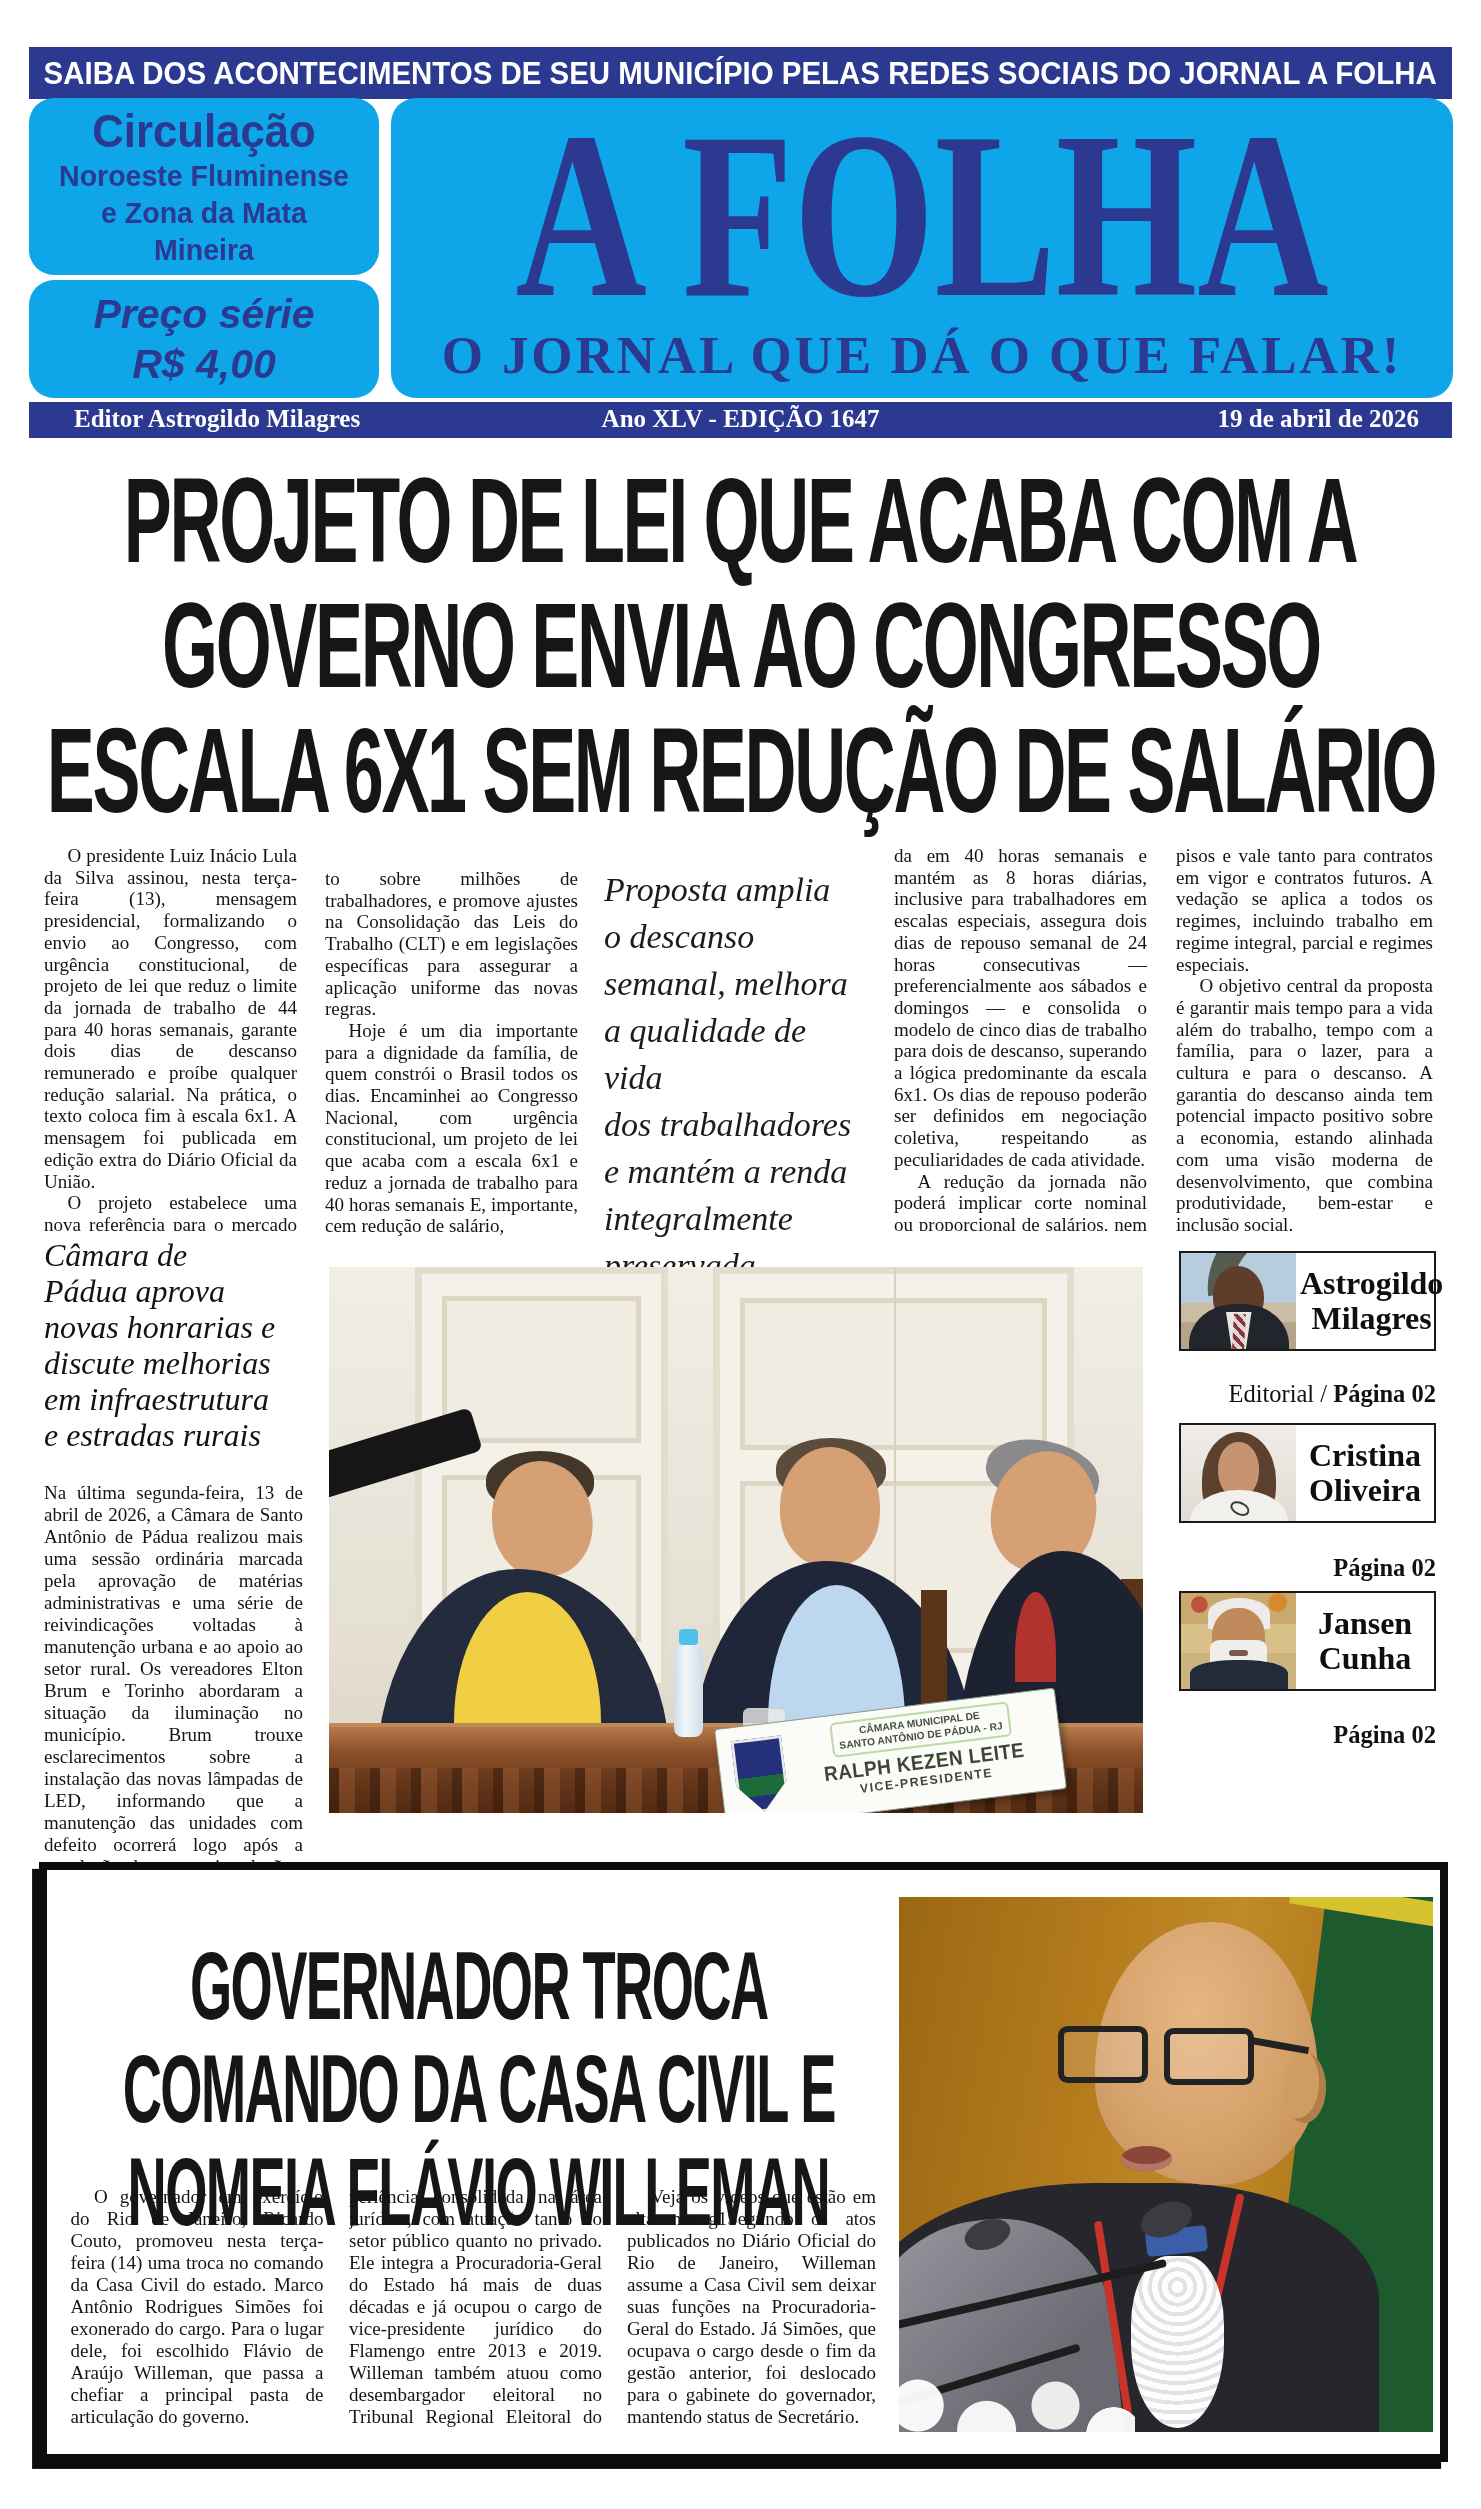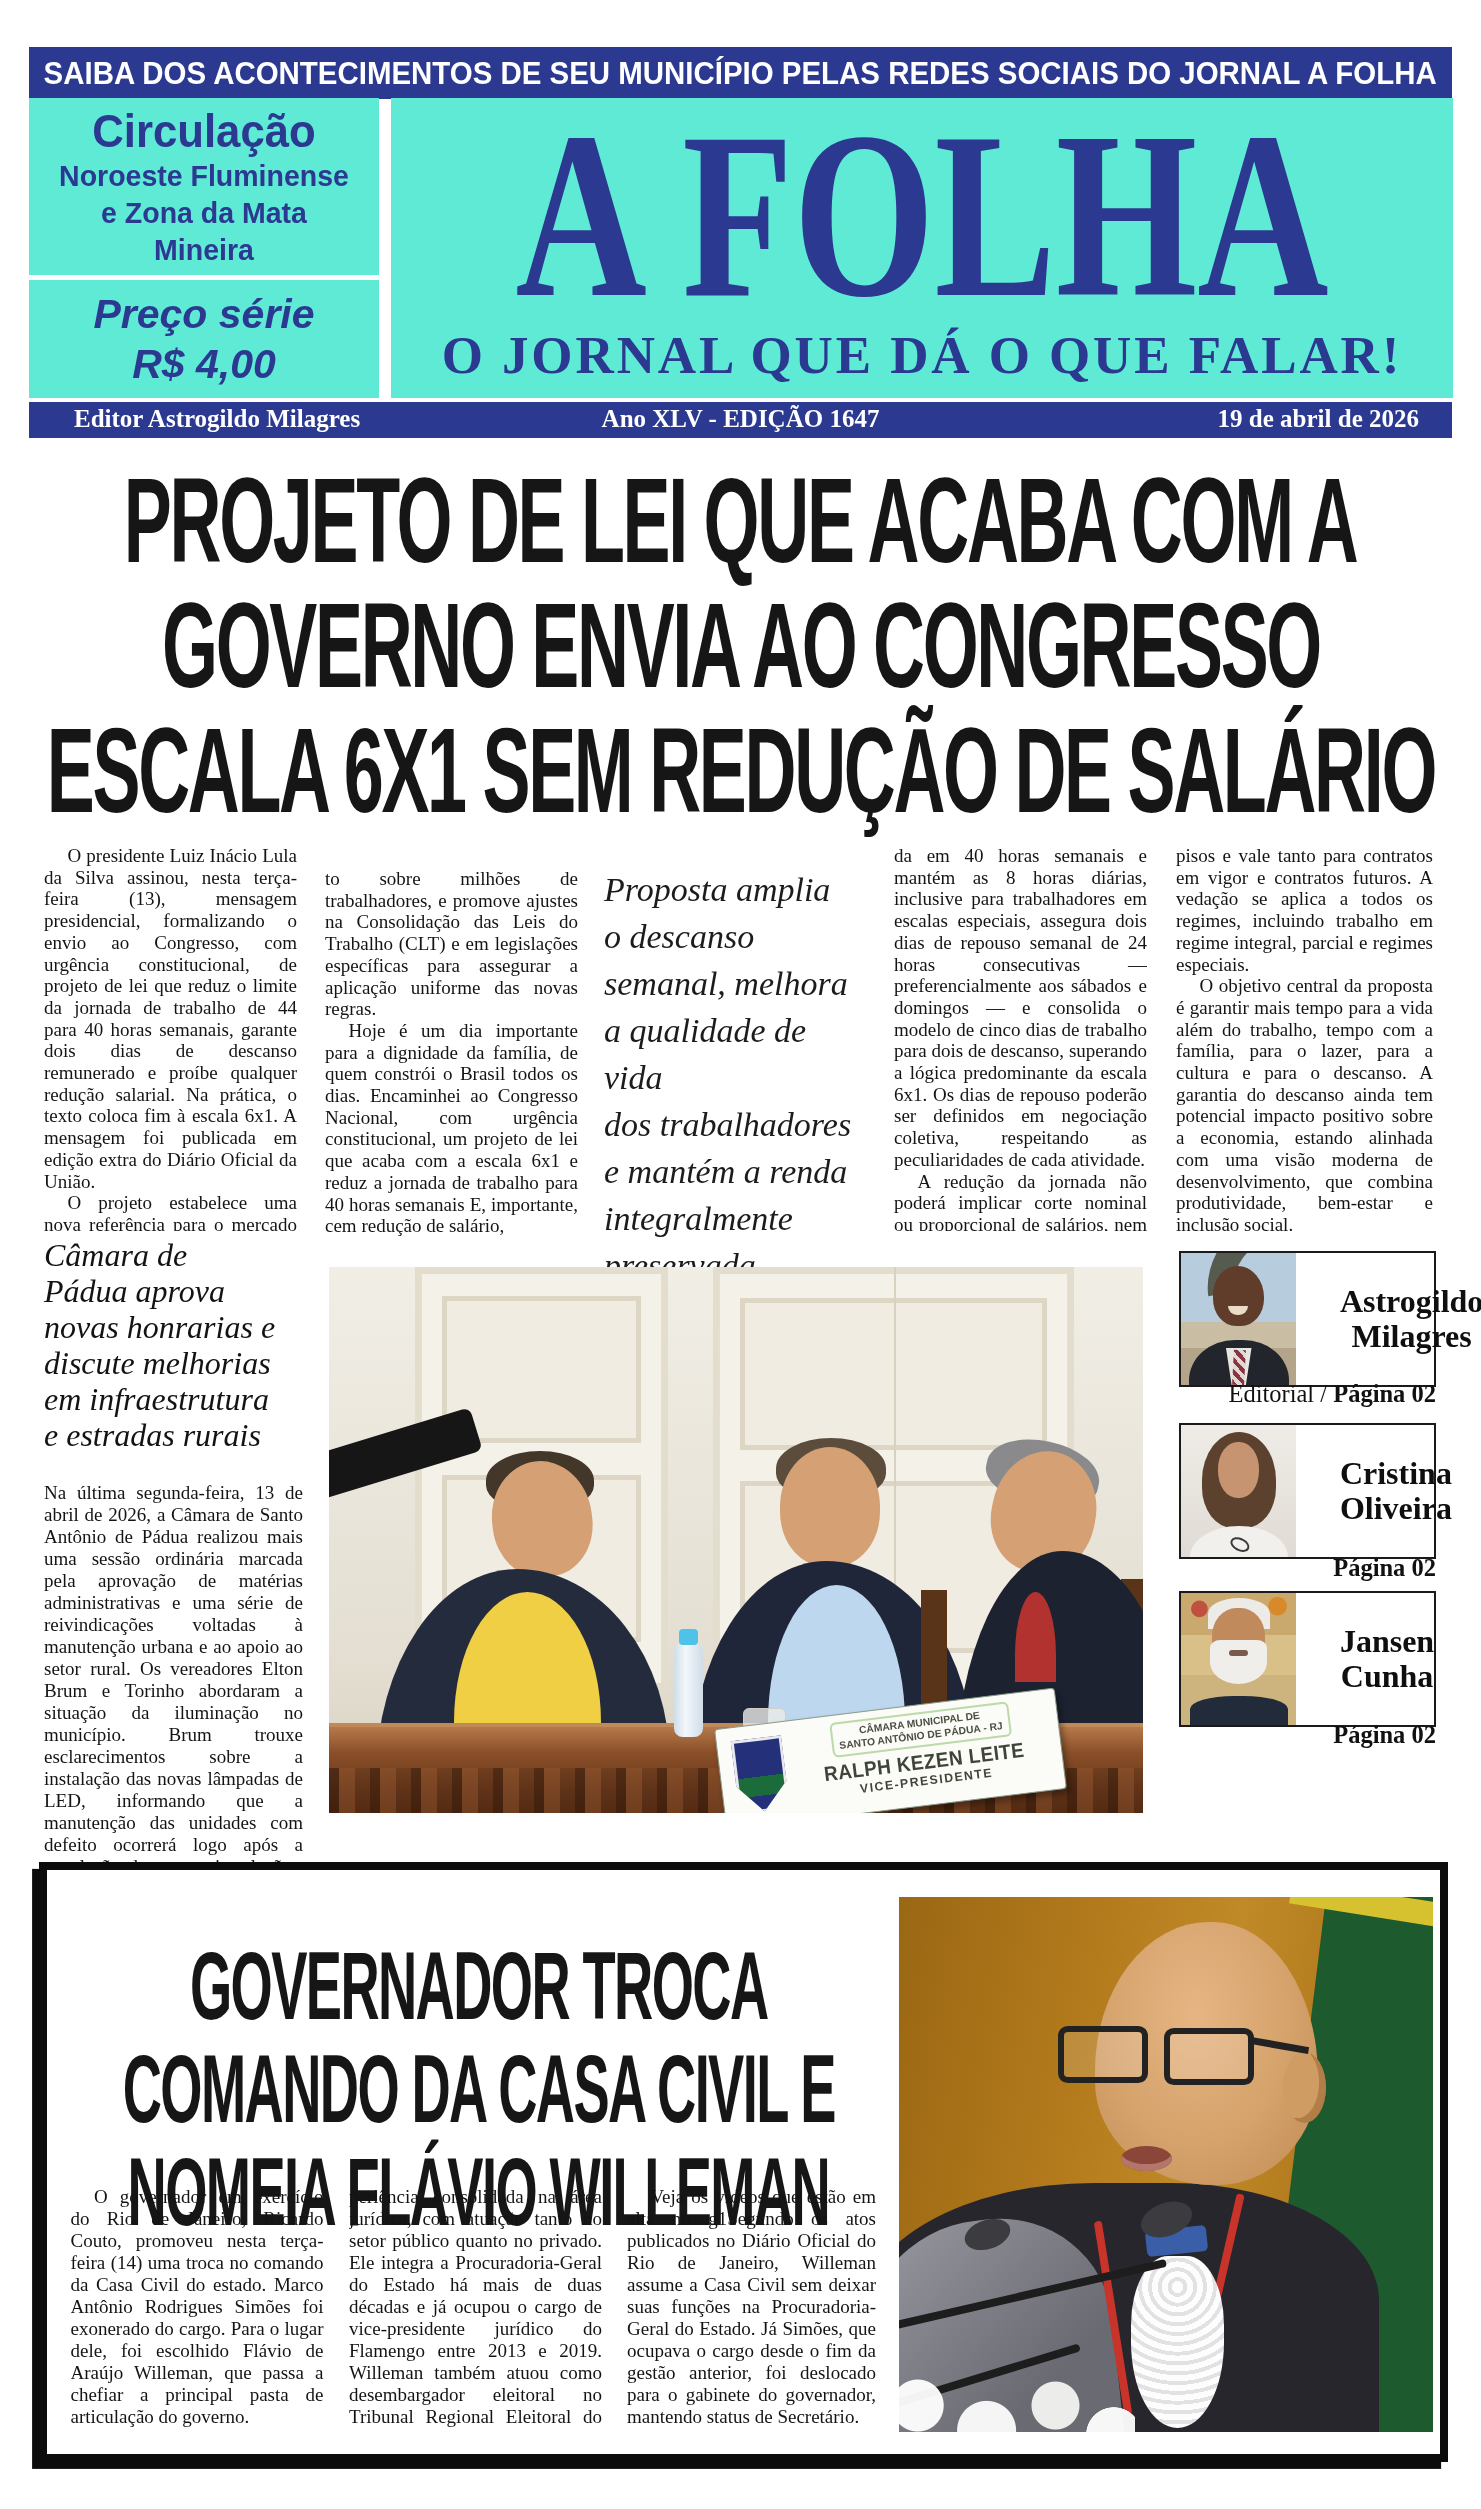--- a/index.html
+++ b/index.html
@@ -7,21 +7,21 @@
   #page { position:relative; width:1482px; height:2509px; background:#ffffff;
           font-family:"Liberation Serif", serif; color:#111; overflow:hidden; }
 
   
   .banner { position:absolute; left:29px; top:47px; width:1423px; height:52px;
             background:#2b3a90; display:flex; align-items:center; justify-content:center; }
   .banner-text { font-family:"Liberation Sans",sans-serif; font-weight:700; font-size:32px;
                  color:#fff; transform:scaleX(.92); white-space:nowrap; }
 
   
-  .ybox { position:absolute; background:#5eead4; }
+  .ybox { position:absolute; background:#0ea5e9;border-radius:25px; }
   .circ { left:29px; top:98px; width:350px; height:177px; text-align:center; color:#2b3990;
           font-family:"Liberation Sans",sans-serif; font-weight:700; padding-top:7.8px; }
   .circ-title { font-size:46px; line-height:1.12; transform:scaleX(.95); }
   .circ-line  { font-size:30px; line-height:37px; transform:scaleX(.95); }
   .price { left:29px; top:280px; width:350px; height:118px; text-align:center; color:#2b3990;
            font-family:"Liberation Sans",sans-serif; font-weight:700; font-style:italic;
            font-size:41px; line-height:50px; padding-top:8.8px; }
   .mh-main { left:391px; top:98px; width:1062px; height:300px; overflow:hidden; }
   .paper-title { position:absolute; left:0; right:0; top:3.9px; text-align:center; font-weight:700;
                  font-size:202px; line-height:1.05; color:#2b3990;
@@ -91,22 +91,22 @@
               background:linear-gradient(180deg,#24307a 0 52%,#1c6b3a 52% 78%,#24307a 78%);
               clip-path:polygon(0 0,100% 0,100% 62%,50% 100%,0 62%);
               box-shadow:inset 0 0 0 2.9px #e8e8ee; }
   .np-org { display:inline-block; font-size:10.3px; font-weight:700; color:#4a4f42; line-height:1.3;
             white-space:pre-line; border:2px solid #bcd9a8; border-radius:5.9px; padding:2px 5.9px; }
   .np-name { font-size:20.6px; font-weight:700; color:#3f4438; margin-top:2.9px; letter-spacing:0.5px;
              transform:scaleX(.92); }
   .np-role { font-size:12.3px; font-weight:700; color:#3f4438; letter-spacing:1.5px; }
 
   
-  .colbox { position:absolute; left:1179px; width:257px; height:136px; border:2px solid #1a1a1a;
-            background:#fff; display:flex;gap:40px; }
+  .colbox { position:absolute; left:1179px; width:257px; height:100px; border:2px solid #1a1a1a;
+            background:#fff; display:flex; }
   .avatar { width:115px; height:100%; position:relative; overflow:hidden; flex:none; }
   .cname { flex:1; display:flex; align-items:center; justify-content:center; text-align:center;
            font-weight:700; font-size:32px; line-height:1.08; padding:0 3.9px; color:#0f0f0f; }
   .colcap { position:absolute; left:1179px; width:257px; text-align:right; font-size:24.5px; color:#111; }
   .colcap b { font-weight:700; }
   .shape { position:absolute; }
   .av-a { background:linear-gradient(180deg,#b7cddd 0 52%,#c9bda4 52% 72%,#b3a48a 72% 100%); }
   .av-a .arc { right:-33px; top:-43px; width:118px; height:137px; border-radius:50%;
                border:25.5px solid #565b50; border-right-color:transparent; border-bottom-color:transparent;
                transform:rotate(35deg); }

